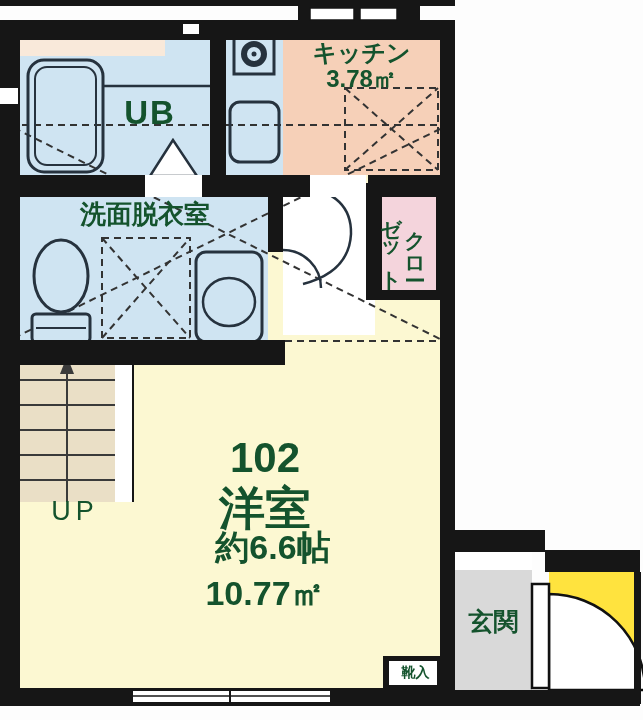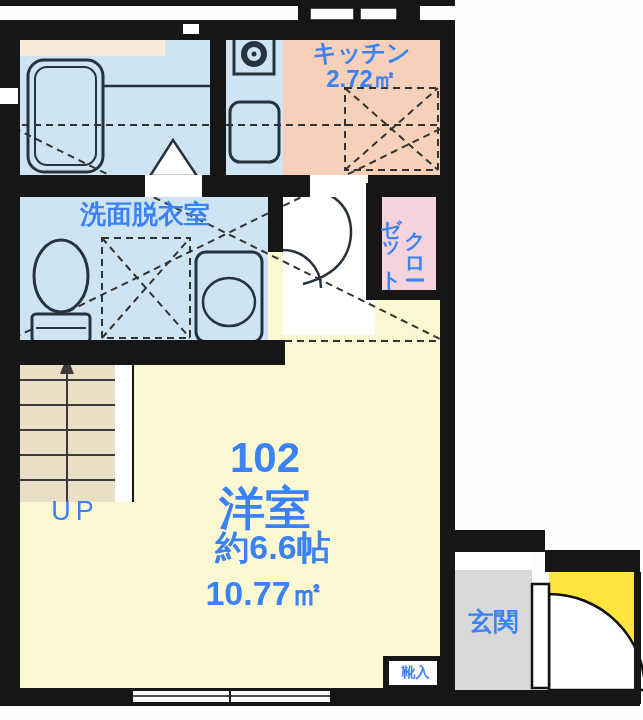--- a/index.html
+++ b/index.html
@@ -1,19 +1,19 @@
 <!DOCTYPE html>
 <html><head>
 <meta charset="utf-8">
 <style>
   html,body{margin:0;padding:0;background:#ffffff;}
   #plan{position:relative;width:643px;height:720px;background:#fdfdfd;overflow:hidden;
         font-family:"Liberation Sans","DejaVu Sans",sans-serif;}
   #plan svg{position:absolute;left:0;top:0;}
-  .lbl{position:absolute;color:#3b82f6;font-weight:bold;text-align:center;line-height:1.05;
+  .lbl{position:absolute;color:#14532d;font-weight:bold;text-align:center;line-height:1.05;
        white-space:nowrap;}
   .vtext{writing-mode:vertical-rl;text-orientation:mixed;letter-spacing:2px;}
 </style>
 </head>
 <body>
 
 <div id="plan">
 <svg width="643" height="720" viewBox="0 0 643 720">
 
   <g>
@@ -109,21 +109,22 @@
     <rect x="310" y="175" width="56" height="22" fill="#ffffff"></rect>
     <rect x="455" y="552" width="77" height="18" fill="#ffffff"></rect>
     <rect x="133" y="691" width="197" height="11" fill="#ffffff"></rect>
     <line x1="133" y1="696" x2="330" y2="696" stroke="#161616" stroke-width="1.5"></line>
     <line x1="230" y1="688" x2="230" y2="704" stroke="#161616" stroke-width="2"></line>
     <rect x="389" y="661" width="48" height="24" fill="#ffffff"></rect>
   </g>
 </svg>
 
   <div class="lbl" style="left:283px;top:40px;width:157px;font-size:24px;">キッチン</div>
-  <div class="lbl" style="left:283px;top:66px;width:157px;font-size:24px;">2.72㎡</div>
+  <div class="lbl" style="left:283px;top:66px;width:157px;font-size:24px;">3.78㎡</div>
+  <div class="lbl" style="left:105px;top:96px;width:90px;font-size:33px;letter-spacing:2px;">UB</div>
   <div class="lbl" style="left:25px;top:201px;width:240px;font-size:26px;">洗面脱衣室</div>
   <div class="lbl vtext" style="left:404px;top:196px;height:95px;font-size:21px;">クロー</div>
   <div class="lbl vtext" style="left:380px;top:196px;height:95px;font-size:21px;">ゼット</div>
   <div class="lbl" style="left:140px;top:436px;width:250px;font-size:42px;">102</div>
   <div class="lbl" style="left:140px;top:484px;width:250px;font-size:46px;">洋室</div>
   <div class="lbl" style="left:148px;top:530px;width:250px;font-size:34px;">約6.6帖</div>
   <div class="lbl" style="left:140px;top:576px;width:250px;font-size:34px;">10.77㎡</div>
   <div class="lbl" style="left:455px;top:608px;width:77px;font-size:25px;">玄関</div>
   <div class="lbl" style="left:38px;top:497px;width:74px;font-size:27px;letter-spacing:5px;font-weight:normal;">UP</div>
   <div class="lbl" style="left:389px;top:665px;width:53px;font-size:14px;">靴入</div>

